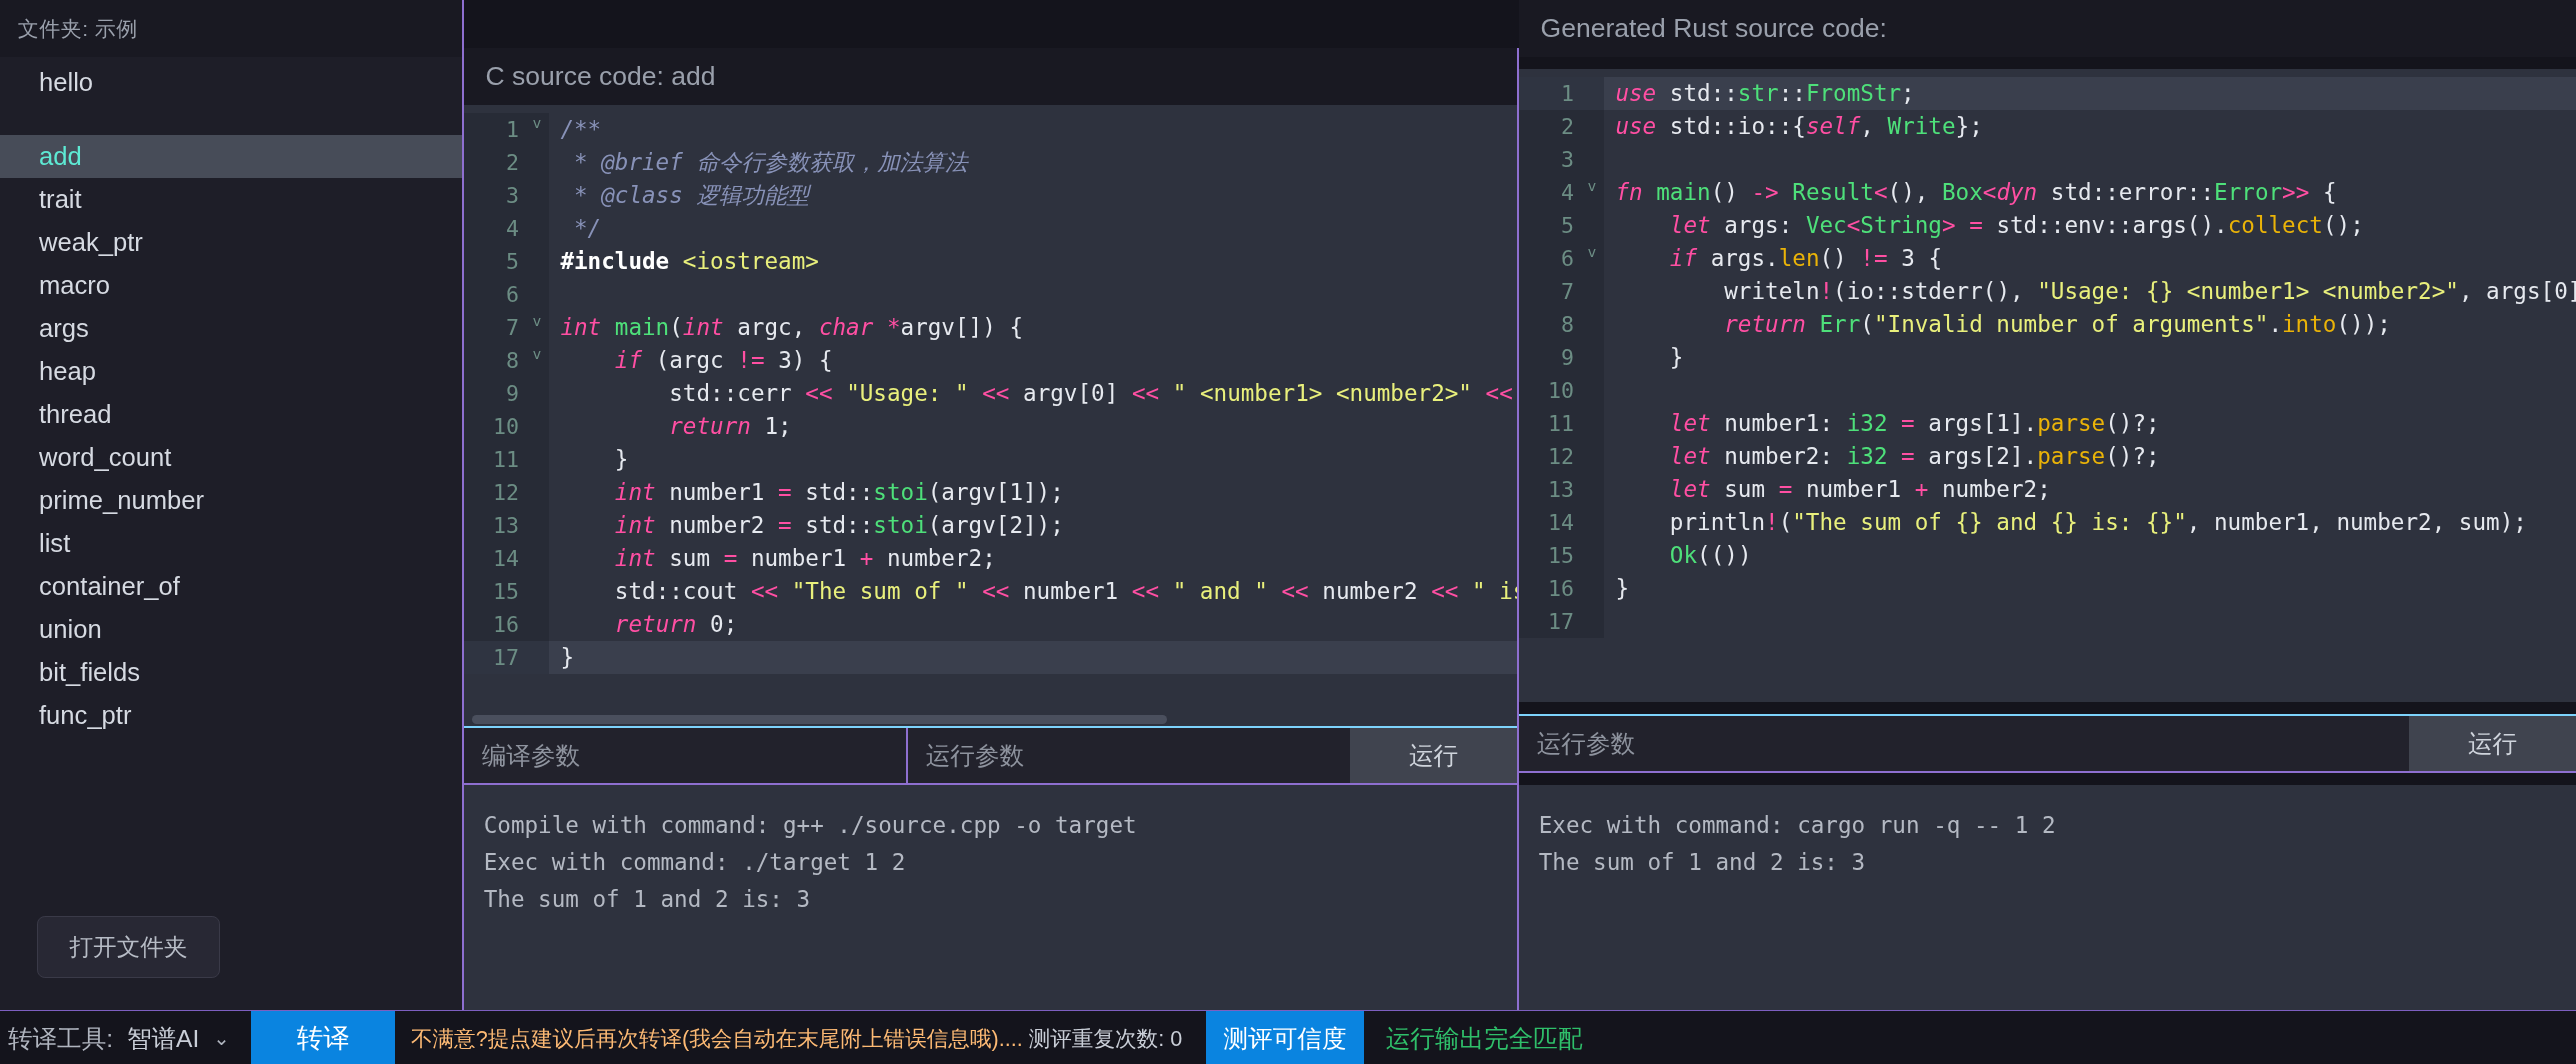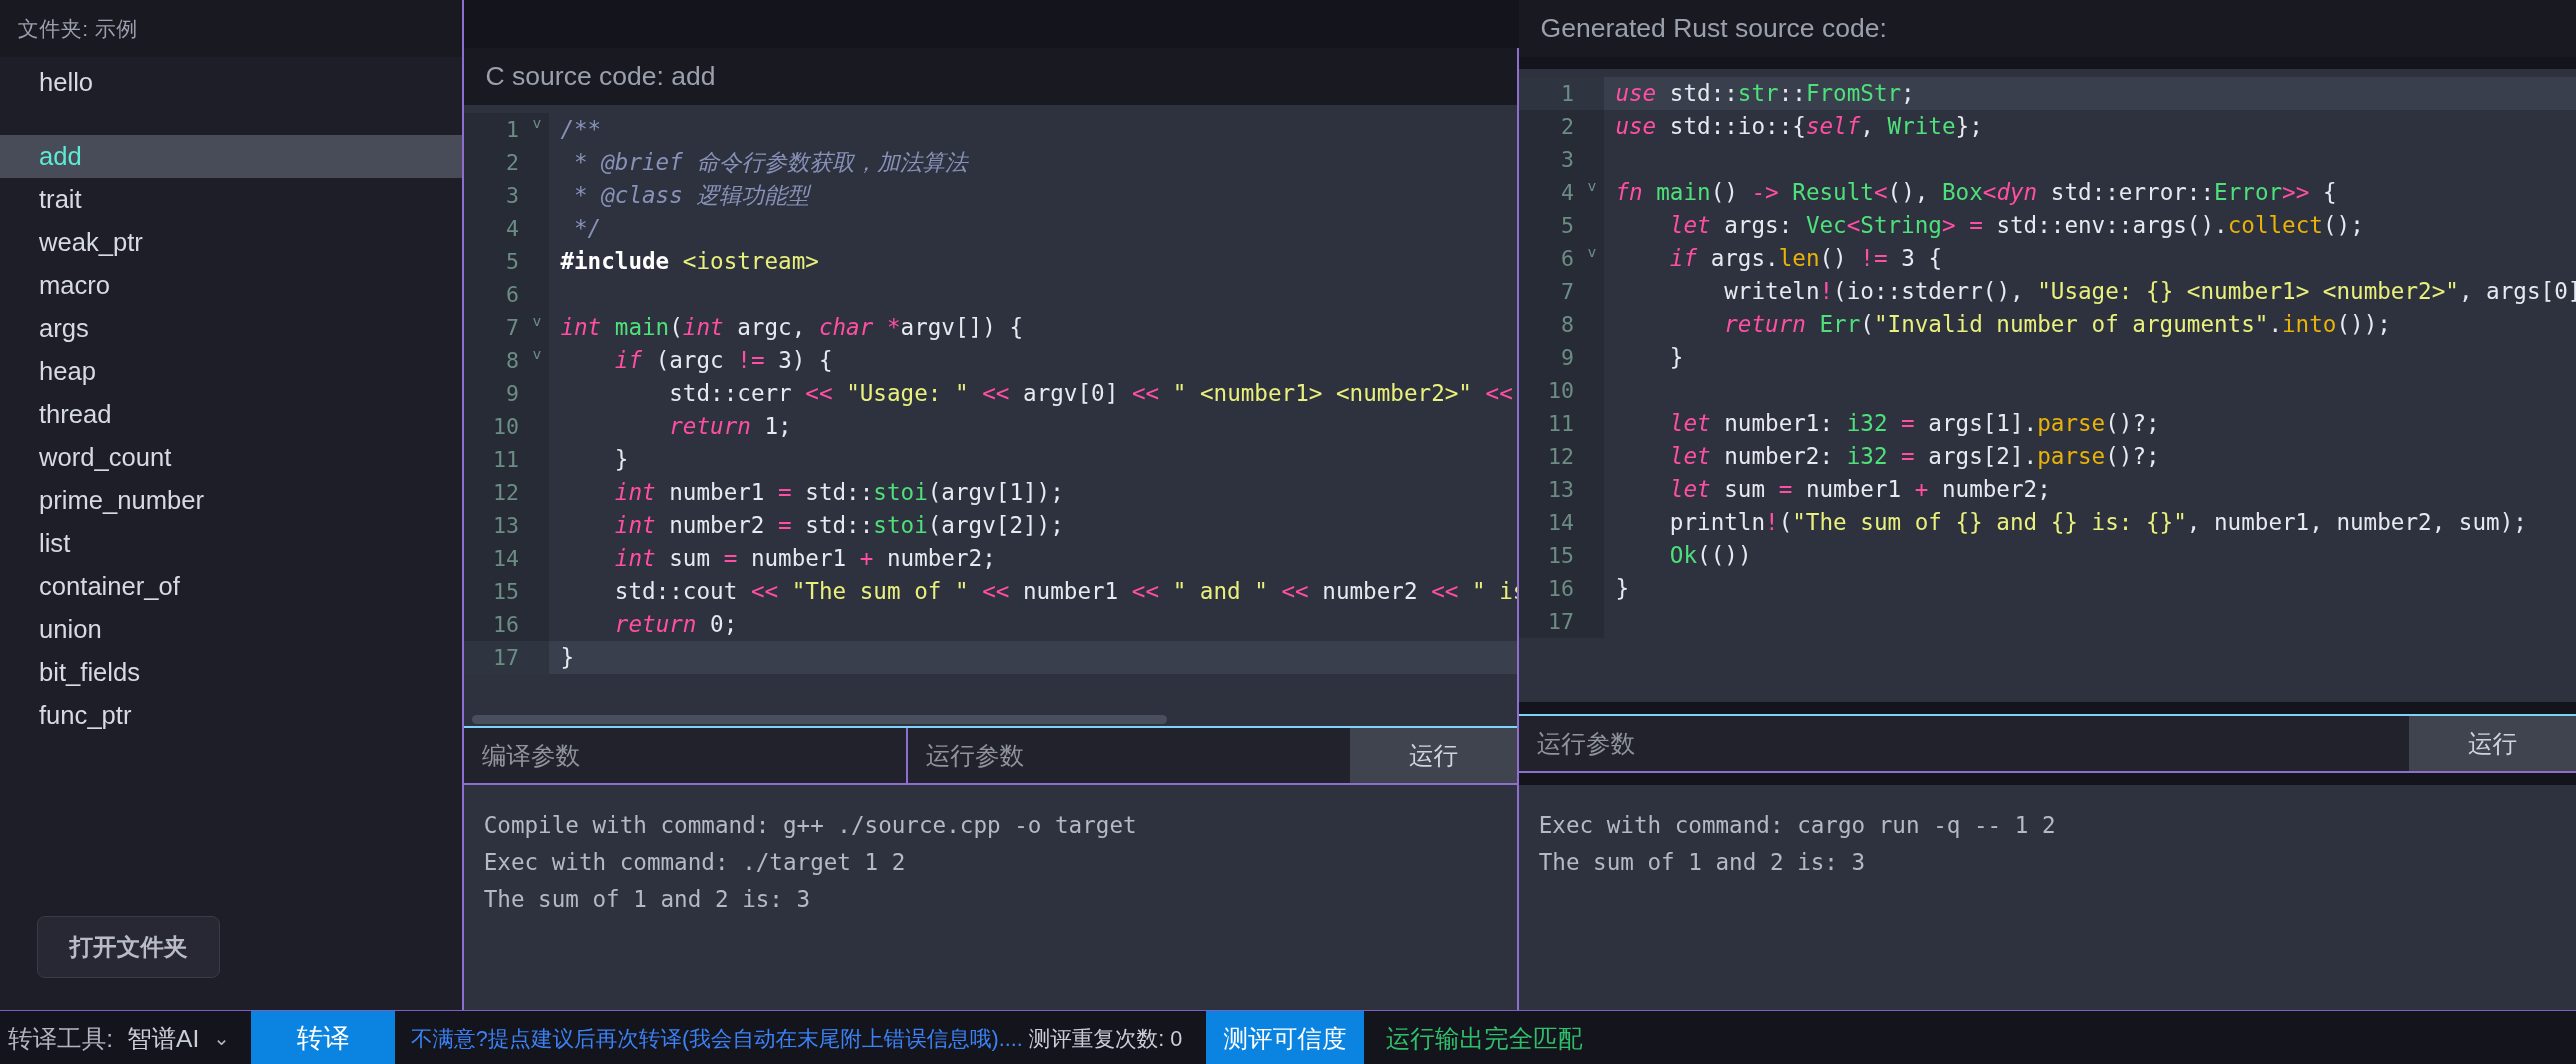--- a/index.html
+++ b/index.html
@@ -51,21 +51,20 @@
   .sb-btn {
     background: #282834;
     border: 1px solid #3a3a48;
     border-radius: 7.9px;
     color: #b7bcc6;
     font-size: 23.6px;
     padding: 13.8px 23.6px;
     min-width: 183px;
     text-align: center;
     cursor: pointer;
-    font-weight: bold;
   }
 
   
   .panel { display: flex; flex-direction: column; min-width: 0; }
   .panel-c { flex: 0 0 1055px; width: 1055px; border-right: 2px solid #8e6fd0; margin-top: 48px; }
   .panel-rust { flex: 1 1 auto; gap: 12px; }
   .panel-header {
     height: 57px; flex: 0 0 57px;
     background: #191922;
     color: #9aa0ac;
@@ -200,21 +199,21 @@
   .translate-btn {
     background: #0a84e0; color: #ffffff;
     font-size: 26.5px;
     display: flex; align-items: center; justify-content: center;
     width: 144px; flex: 0 0 144px;
     cursor: pointer;
   }
   .hint {
     display: flex; align-items: center;
     padding-left: 15.7px;
-    color: #3b82f6; font-size: 21.6px;
+    color: #fdba74; font-size: 21.6px;
     white-space: nowrap;
   }
   .repeat {
     display: flex; align-items: center;
     padding-left: 5.9px; color: #c9ced7; font-size: 21.6px; white-space: nowrap;
   }
   .confidence-btn {
     background: #0a84e0; color: #ffffff; font-size: 24.6px;
     display: flex; align-items: center; justify-content: center;
     padding: 0 17.7px; margin-left: 23.6px; cursor: pointer; white-space: nowrap;

